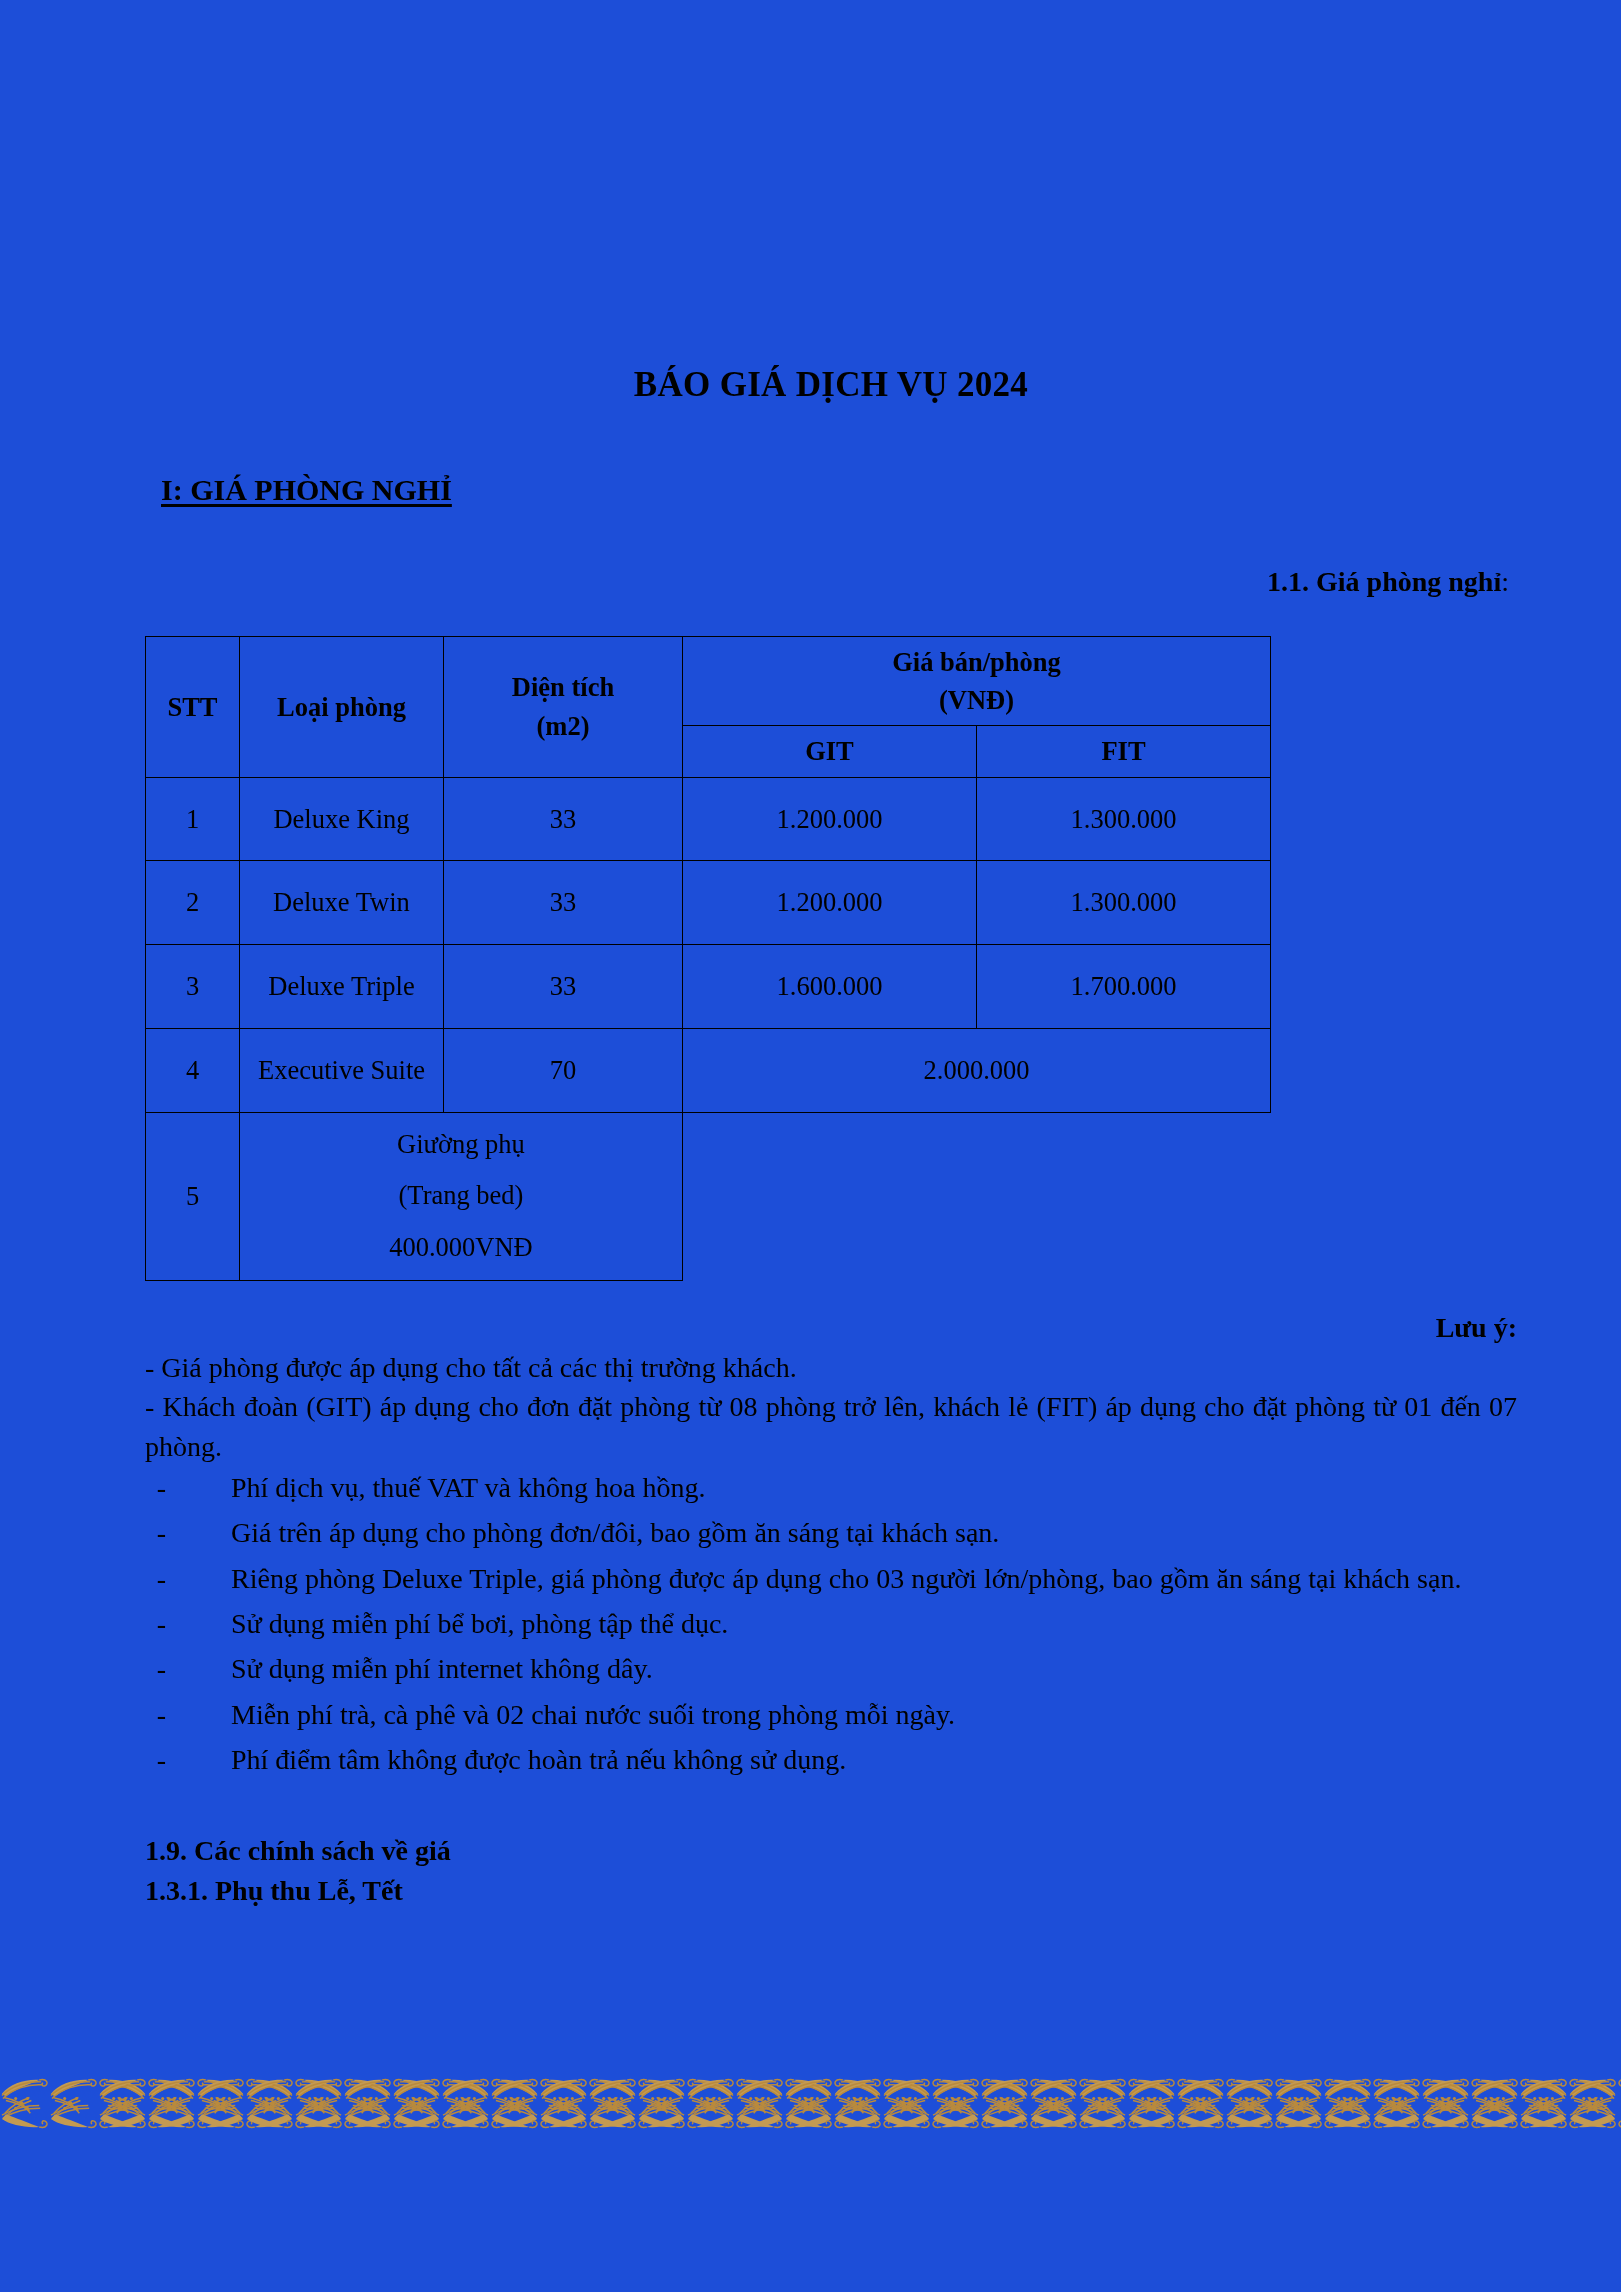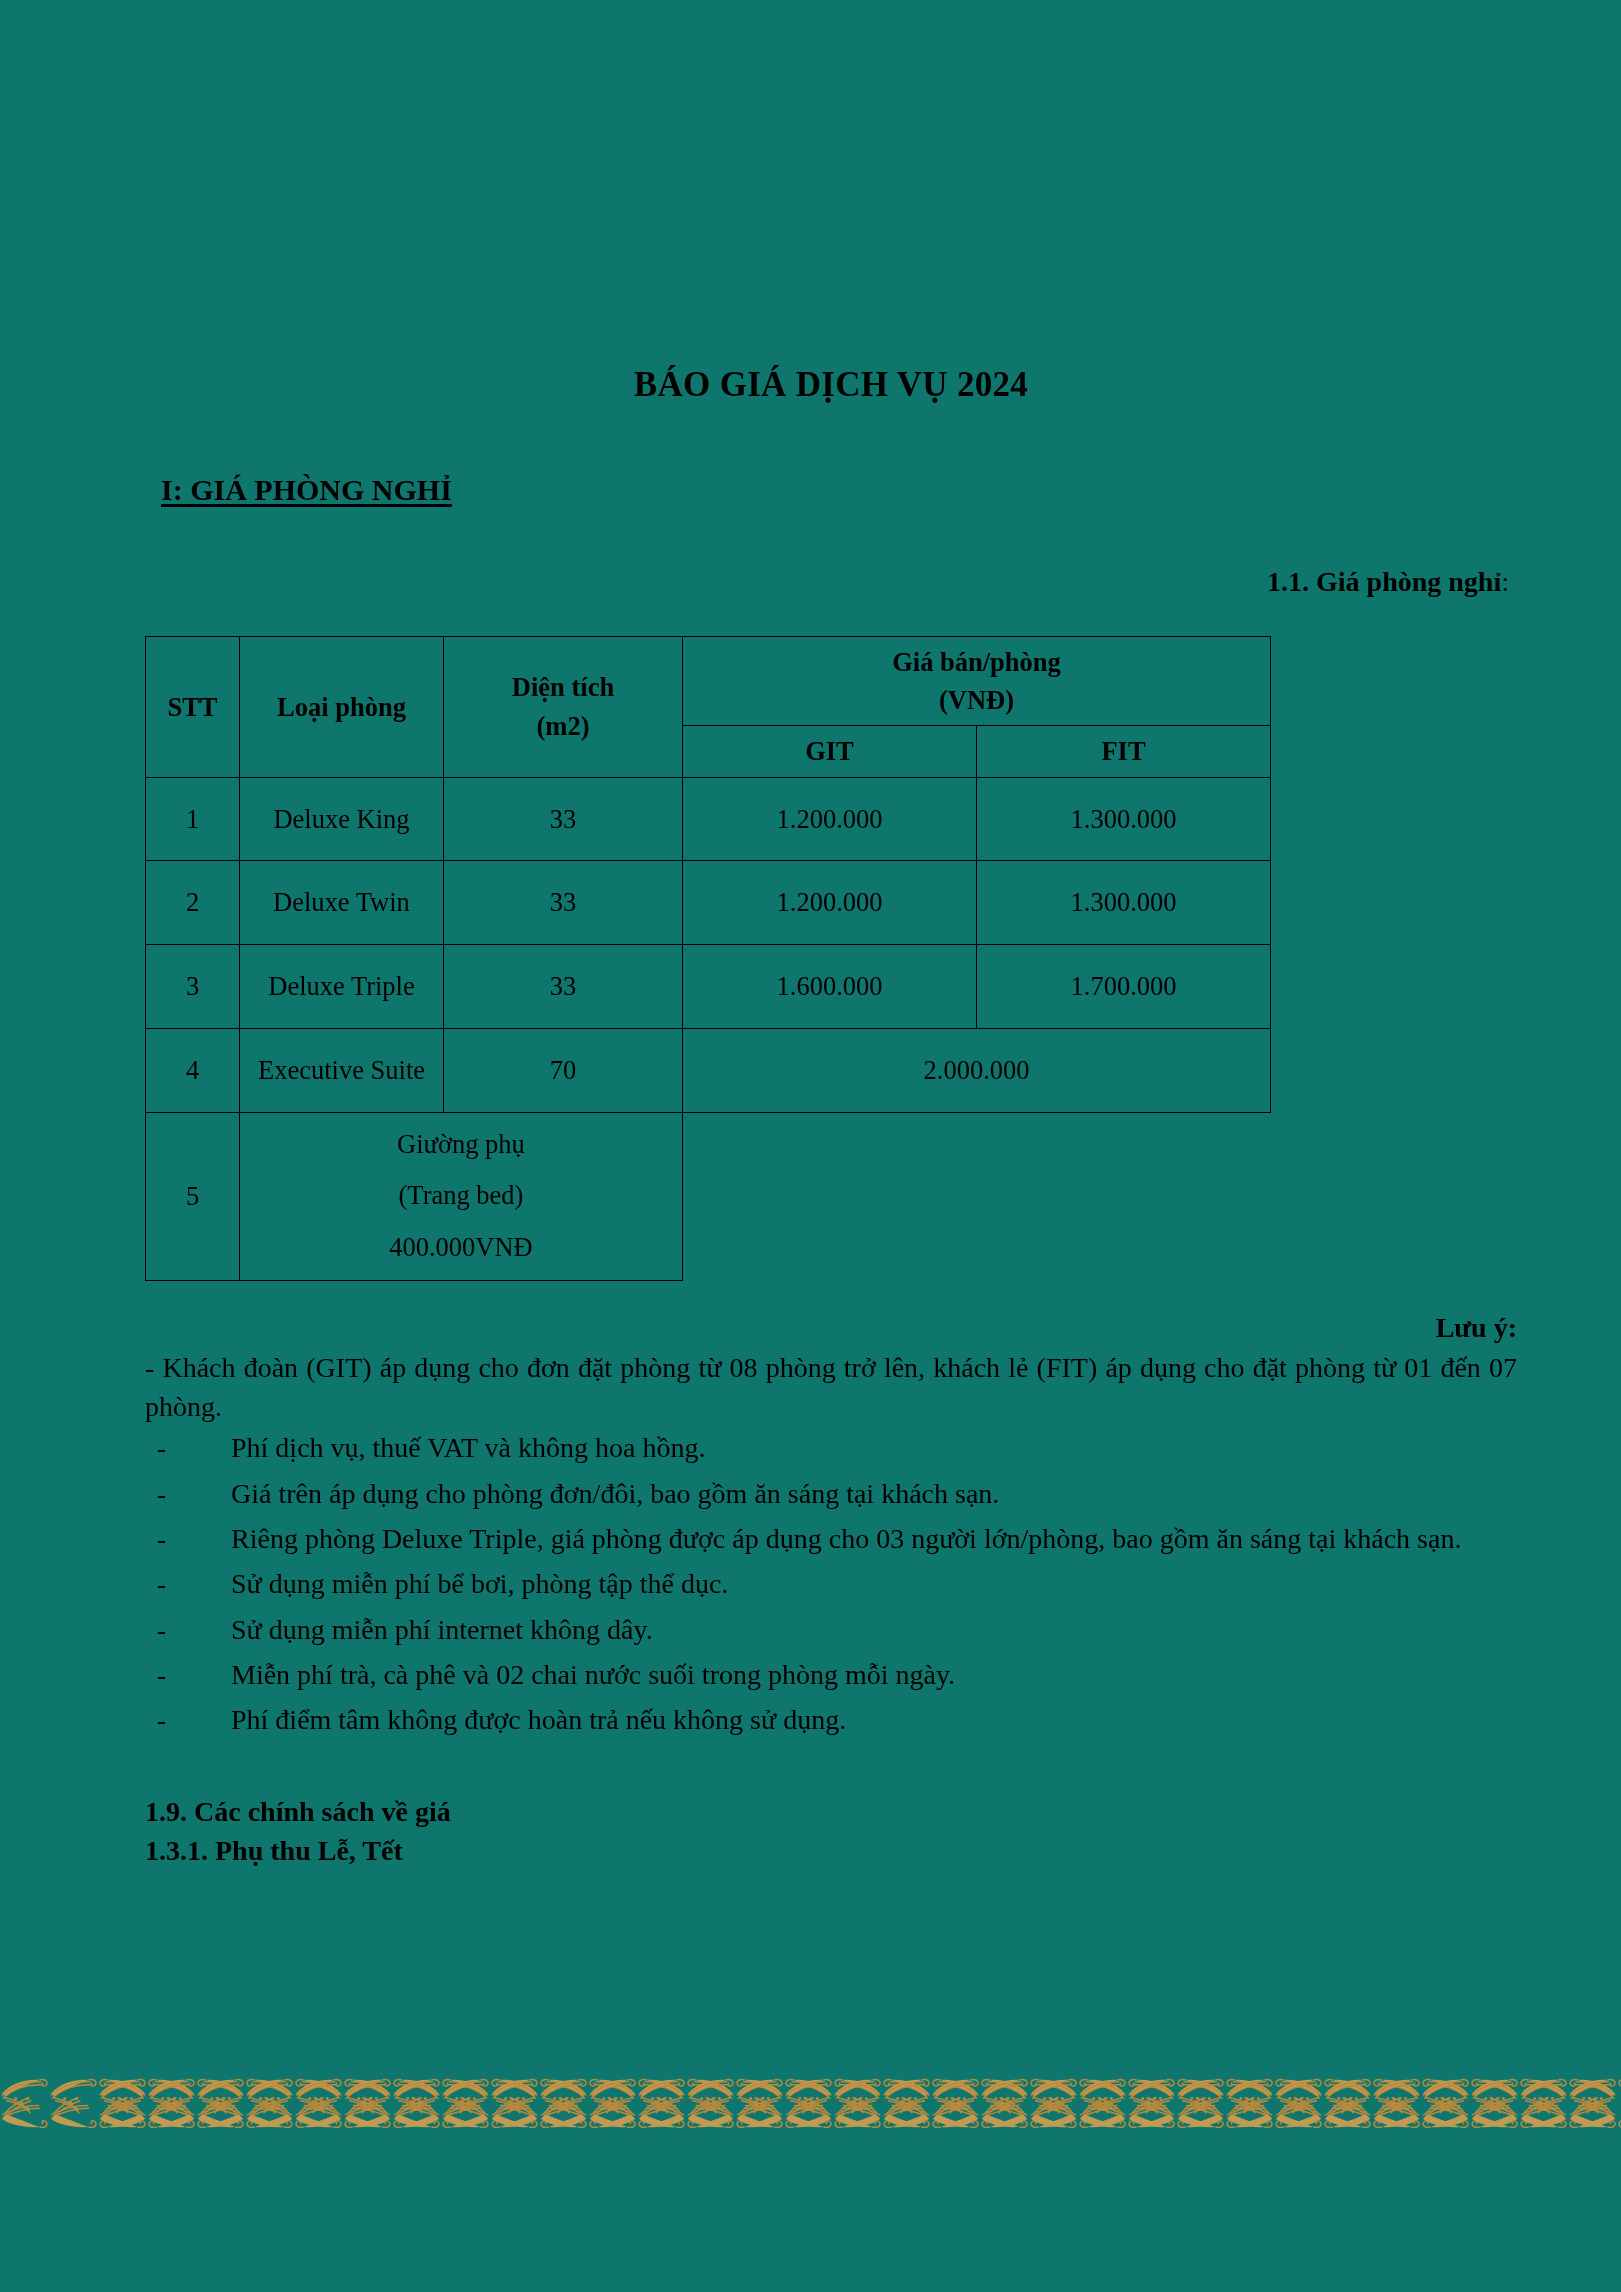--- a/index.html
+++ b/index.html
@@ -6,21 +6,21 @@
   html, body {
     margin: 0;
     padding: 0;
     background: #ffffff;
   }
   .page {
     position: relative;
     width: 1621px;
     height: 2293px;
     margin: 0 auto;
-    background: #0f766e;
+    background: #1d4ed8;
     font-family: "Liberation Serif", "DejaVu Serif", serif;
     color: #000000;
     overflow: hidden;
     box-sizing: border-box;
   }
   .content {
     position: absolute;
     left: 145px;
     top: 0;
     width: 1372px;
@@ -242,20 +242,21 @@
             <div>(Trang bed)</div>
             <div>400.000VNĐ</div>
           </td>
           <td colspan="2" class="cell-noborder"></td>
         </tr>
       </tbody>
     </table>
 
     <div class="notes">
       <div class="note-line lbl">Lưu ý:</div>
+      <div class="note-line">- Giá phòng được áp dụng cho tất cả các thị trường khách.</div>
       <div class="note-just">- Khách đoàn (GIT) áp dụng cho đơn đặt phòng từ 08 phòng trở lên, khách lẻ (FIT) áp dụng cho đặt phòng từ 01 đến 07 phòng.</div>
     </div>
 
 
     <ul class="bullets">
       <li>
         <span class="dash">-</span>
         <span>Phí dịch vụ, thuế VAT và không hoa hồng.</span>
       </li>
       <li>

